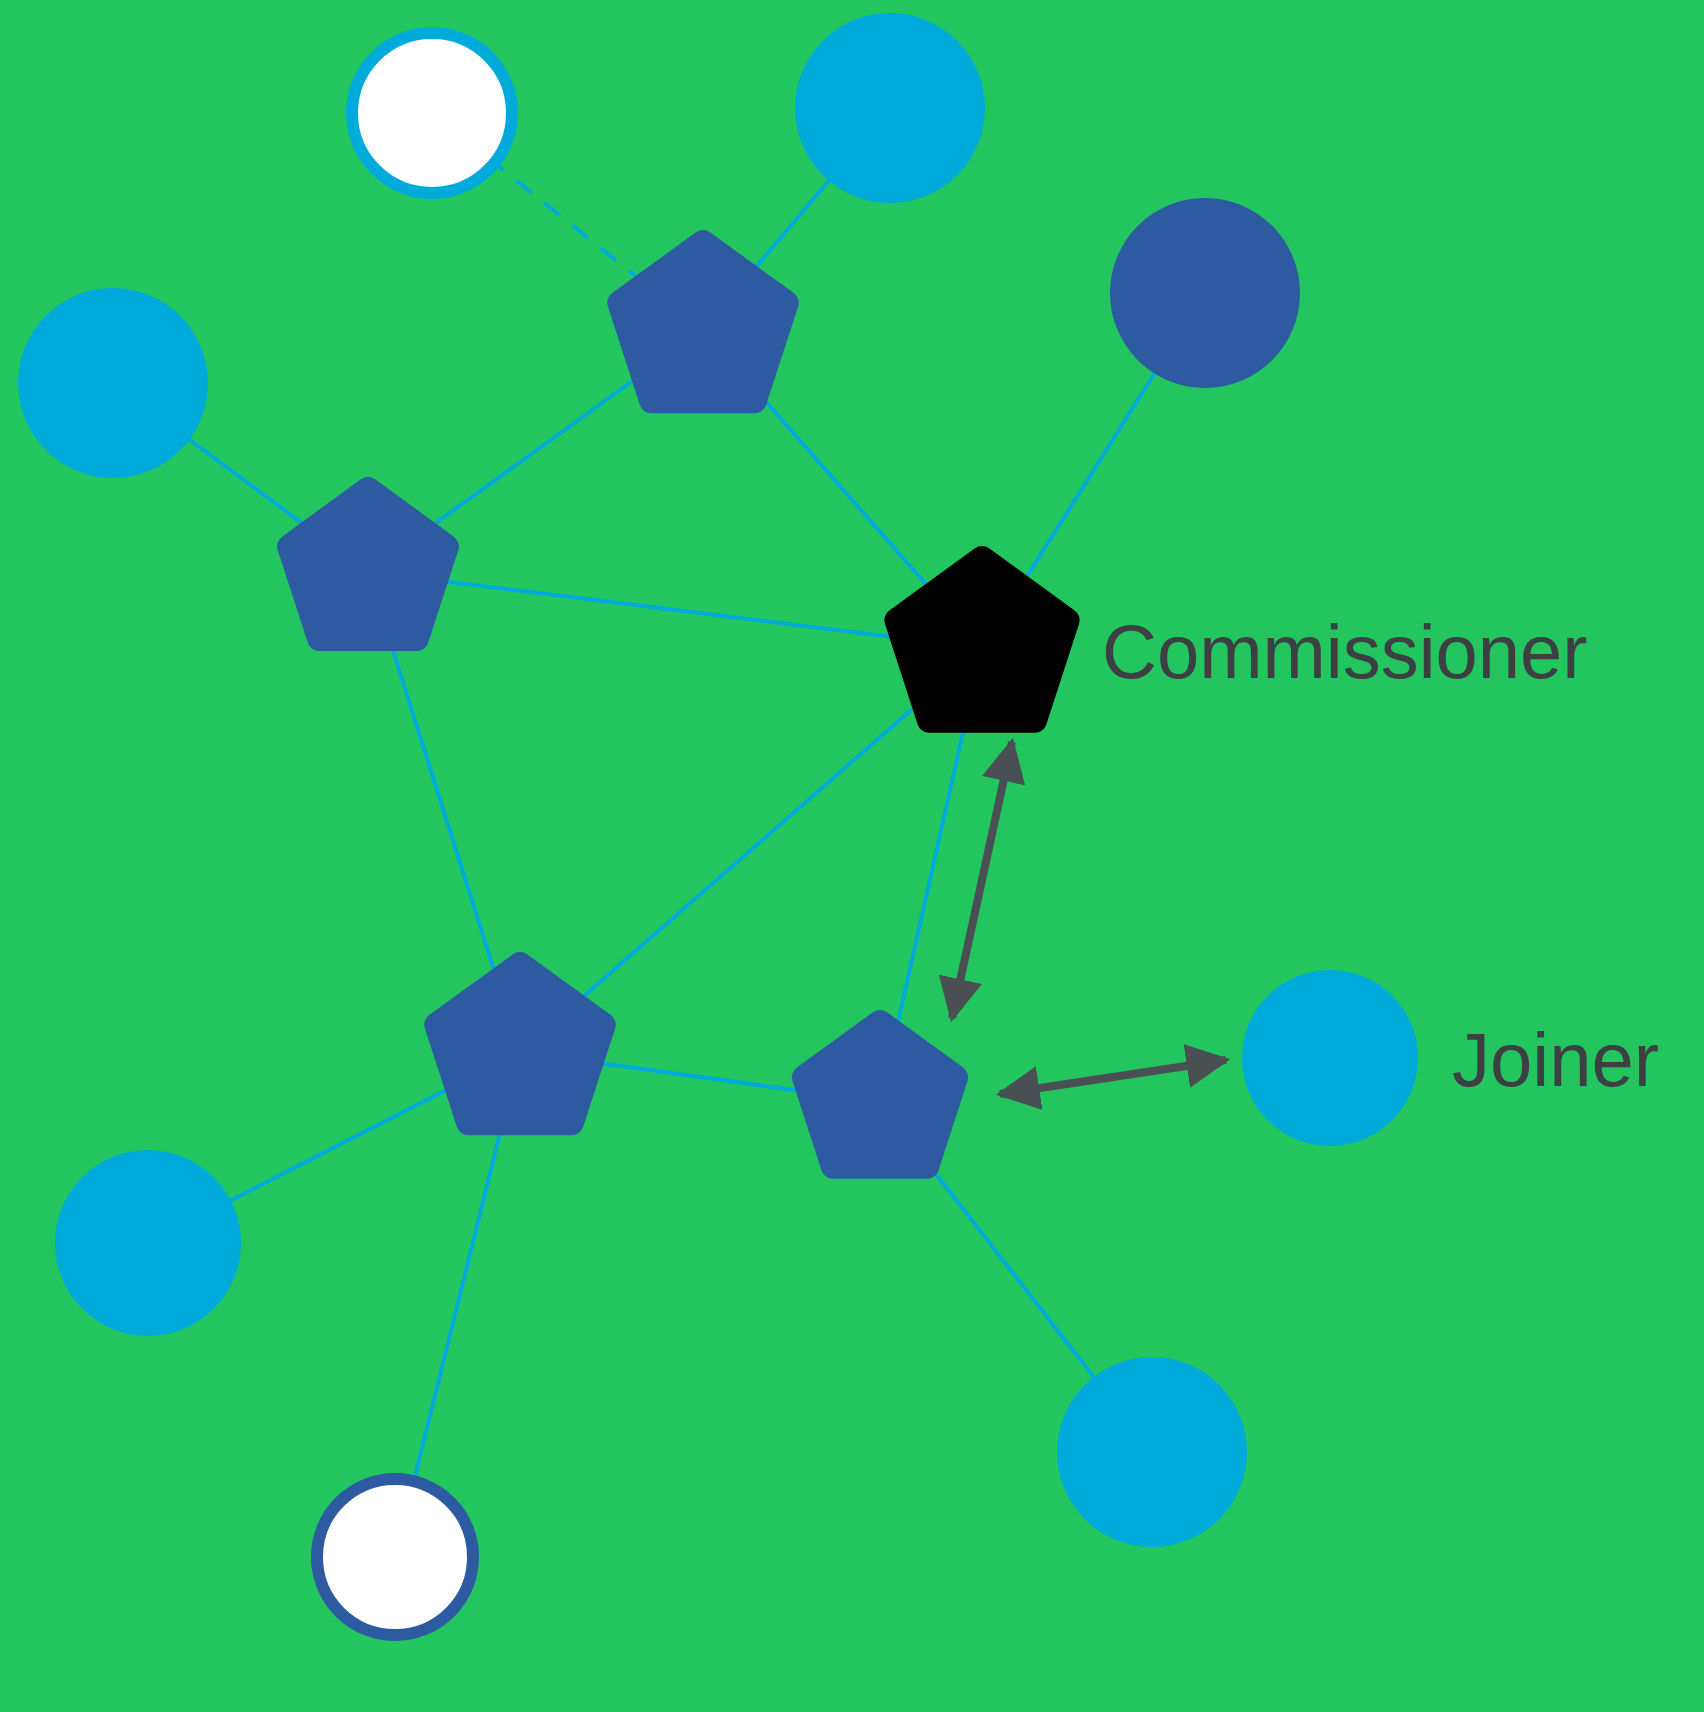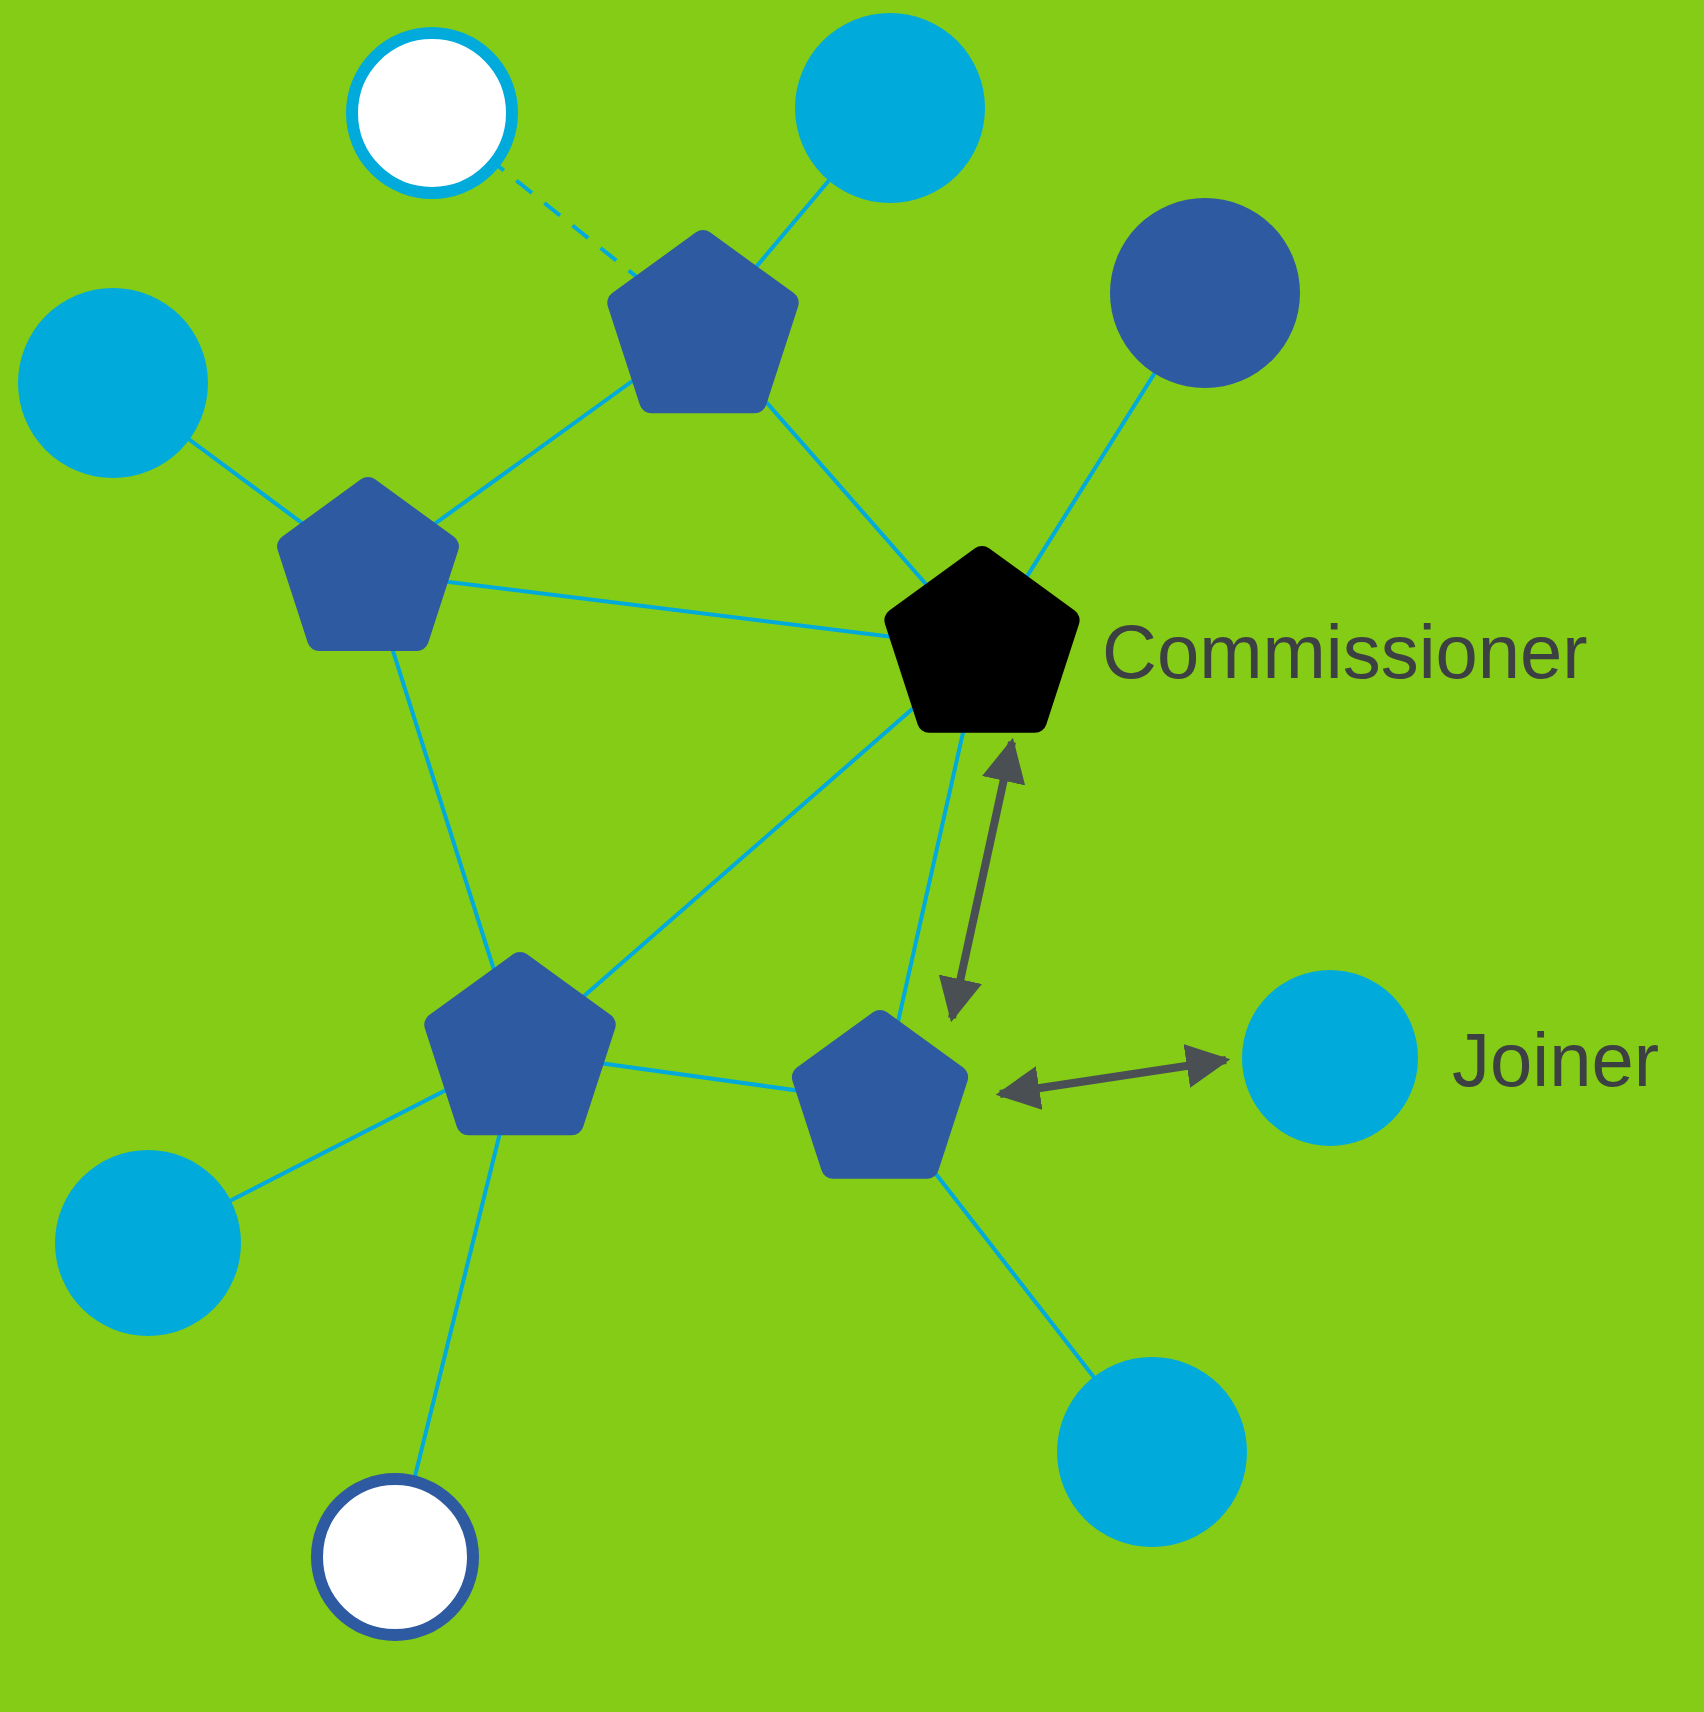--- a/index.html
+++ b/index.html
@@ -4,21 +4,21 @@
 <style>
   html, body {
     margin: 0;
     padding: 0;
     background: #ffffff;
   }
   .canvas {
     width: 1704px;
     height: 1712px;
     position: relative;
-    background: #84cc16;
+    background: #22c55e;
     overflow: hidden;
   }
   .canvas svg {
     display: block;
     width: 100%;
     height: 100%;
   }
   .diagram-label {
     font-family: "Liberation Sans", sans-serif;
     font-size: 76px;

